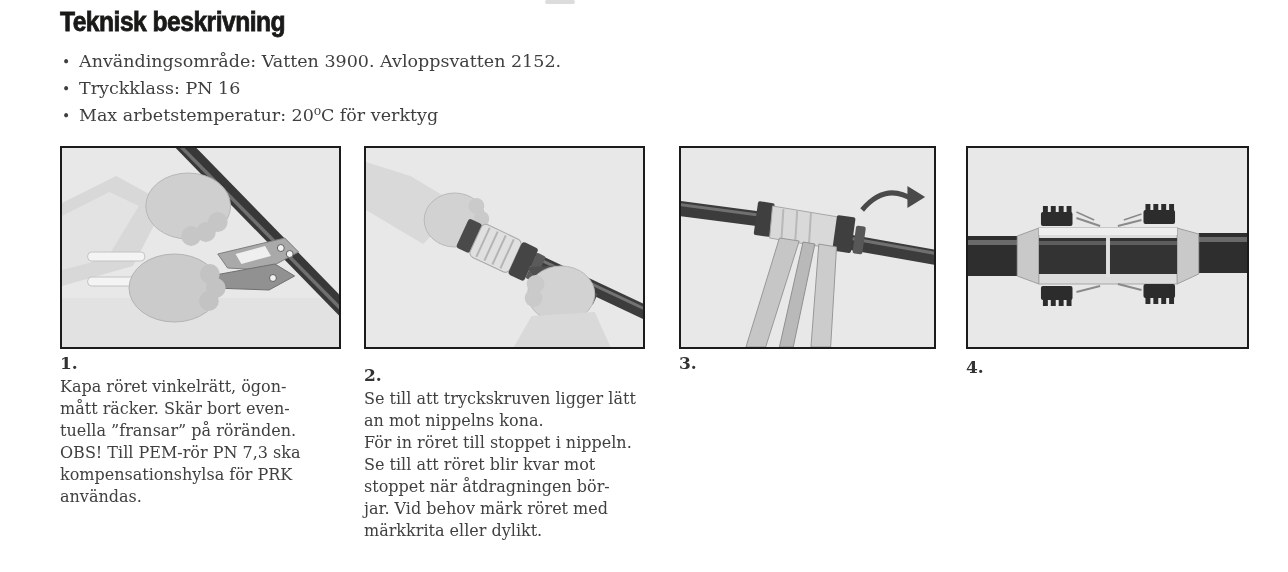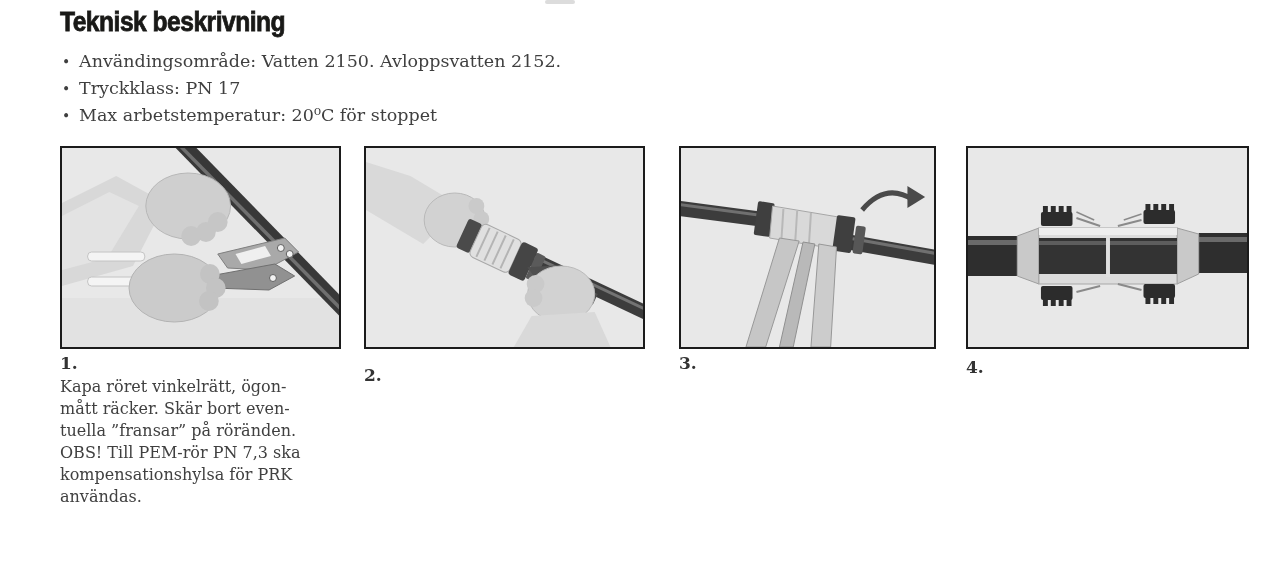--- a/index.html
+++ b/index.html
@@ -33,29 +33,29 @@
 
 <div class="page">
 
   <div class="artifact"></div>
 
   <h1 class="title">Teknisk beskrivning</h1>
 
   <ul class="bullets">
     <li class="bullet-row">
       <span class="dot">•</span>
-      <span>Användingsområde:  Vatten 2150. Avloppsvatten 2152.</span>
+      <span>Användingsområde:  Vatten 3900. Avloppsvatten 2152.</span>
     </li>
     <li class="bullet-row">
       <span class="dot">•</span>
-      <span>Tryckklass: PN 17</span>
+      <span>Tryckklass: PN 16</span>
     </li>
     <li class="bullet-row">
       <span class="dot">•</span>
-      <span>Max arbetstemperatur: 20⁰C för stoppet</span>
+      <span>Max arbetstemperatur: 20⁰C för verktyg</span>
     </li>
   </ul>
 
   <div class="photo" id="p1">
     <svg viewBox="0 0 281 199" preserveAspectRatio="none">
       <rect x="0" y="150" width="281" height="49" fill="#e2e2e2"></rect>
       <polygon points="0,55 55,28 105,55 72,118 0,138" fill="#d8d8d8"></polygon>
       <polygon points="0,68 48,44 78,58 46,110 0,122" fill="#e3e3e3"></polygon>
       <g>
         <rect x="26" y="104" width="58" height="9" rx="4" fill="#f4f4f4" stroke="#c4c4c4" stroke-width="1"></rect>
@@ -215,20 +215,27 @@
     <div class="cap-num">1.</div>
     <div class="cap-text">Kapa röret vinkelrätt, ögon-
 mått räcker. Skär bort even-
 tuella ”fransar” på röränden.
 OBS! Till PEM-rör PN 7,3 ska
 kompensationshylsa för PRK
 användas.</div>
   </div>
   <div class="caption" id="c2">
     <div class="cap-num">2.</div>
+    <div class="cap-text">Se till att tryckskruven ligger lätt
+an mot nippelns kona.
+För in röret till stoppet i nippeln.
+Se till att röret blir kvar mot
+stoppet när åtdragningen bör-
+jar. Vid behov märk röret med
+märkkrita eller dylikt.</div>
   </div>
   <div class="caption" id="c3">
     <div class="cap-num">3.</div>
   </div>
   <div class="caption" id="c4">
     <div class="cap-num">4.</div>
   </div>
 
 </div>
 

